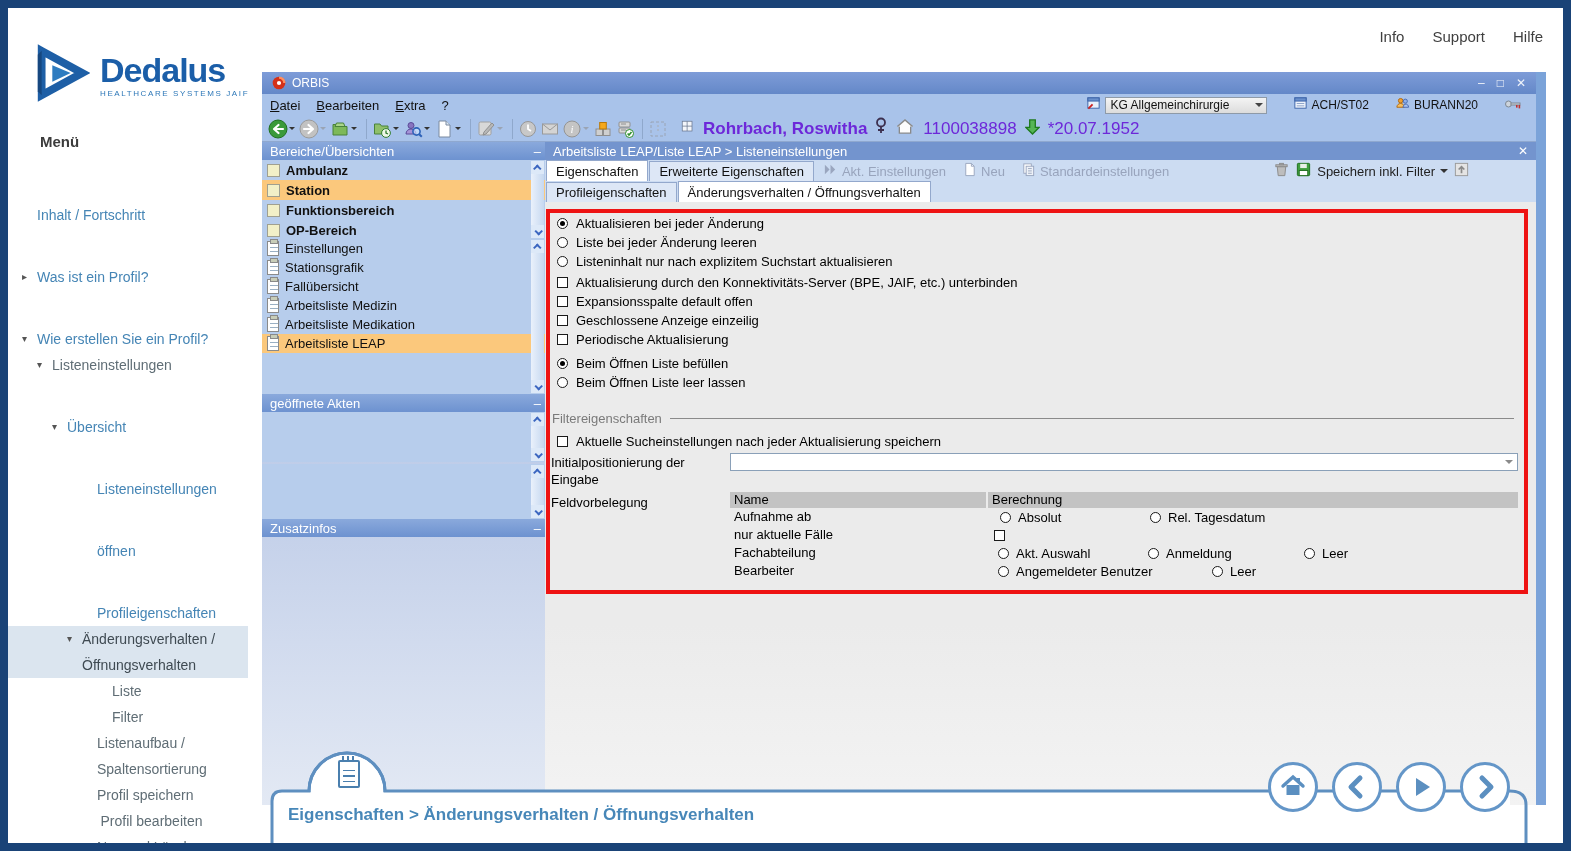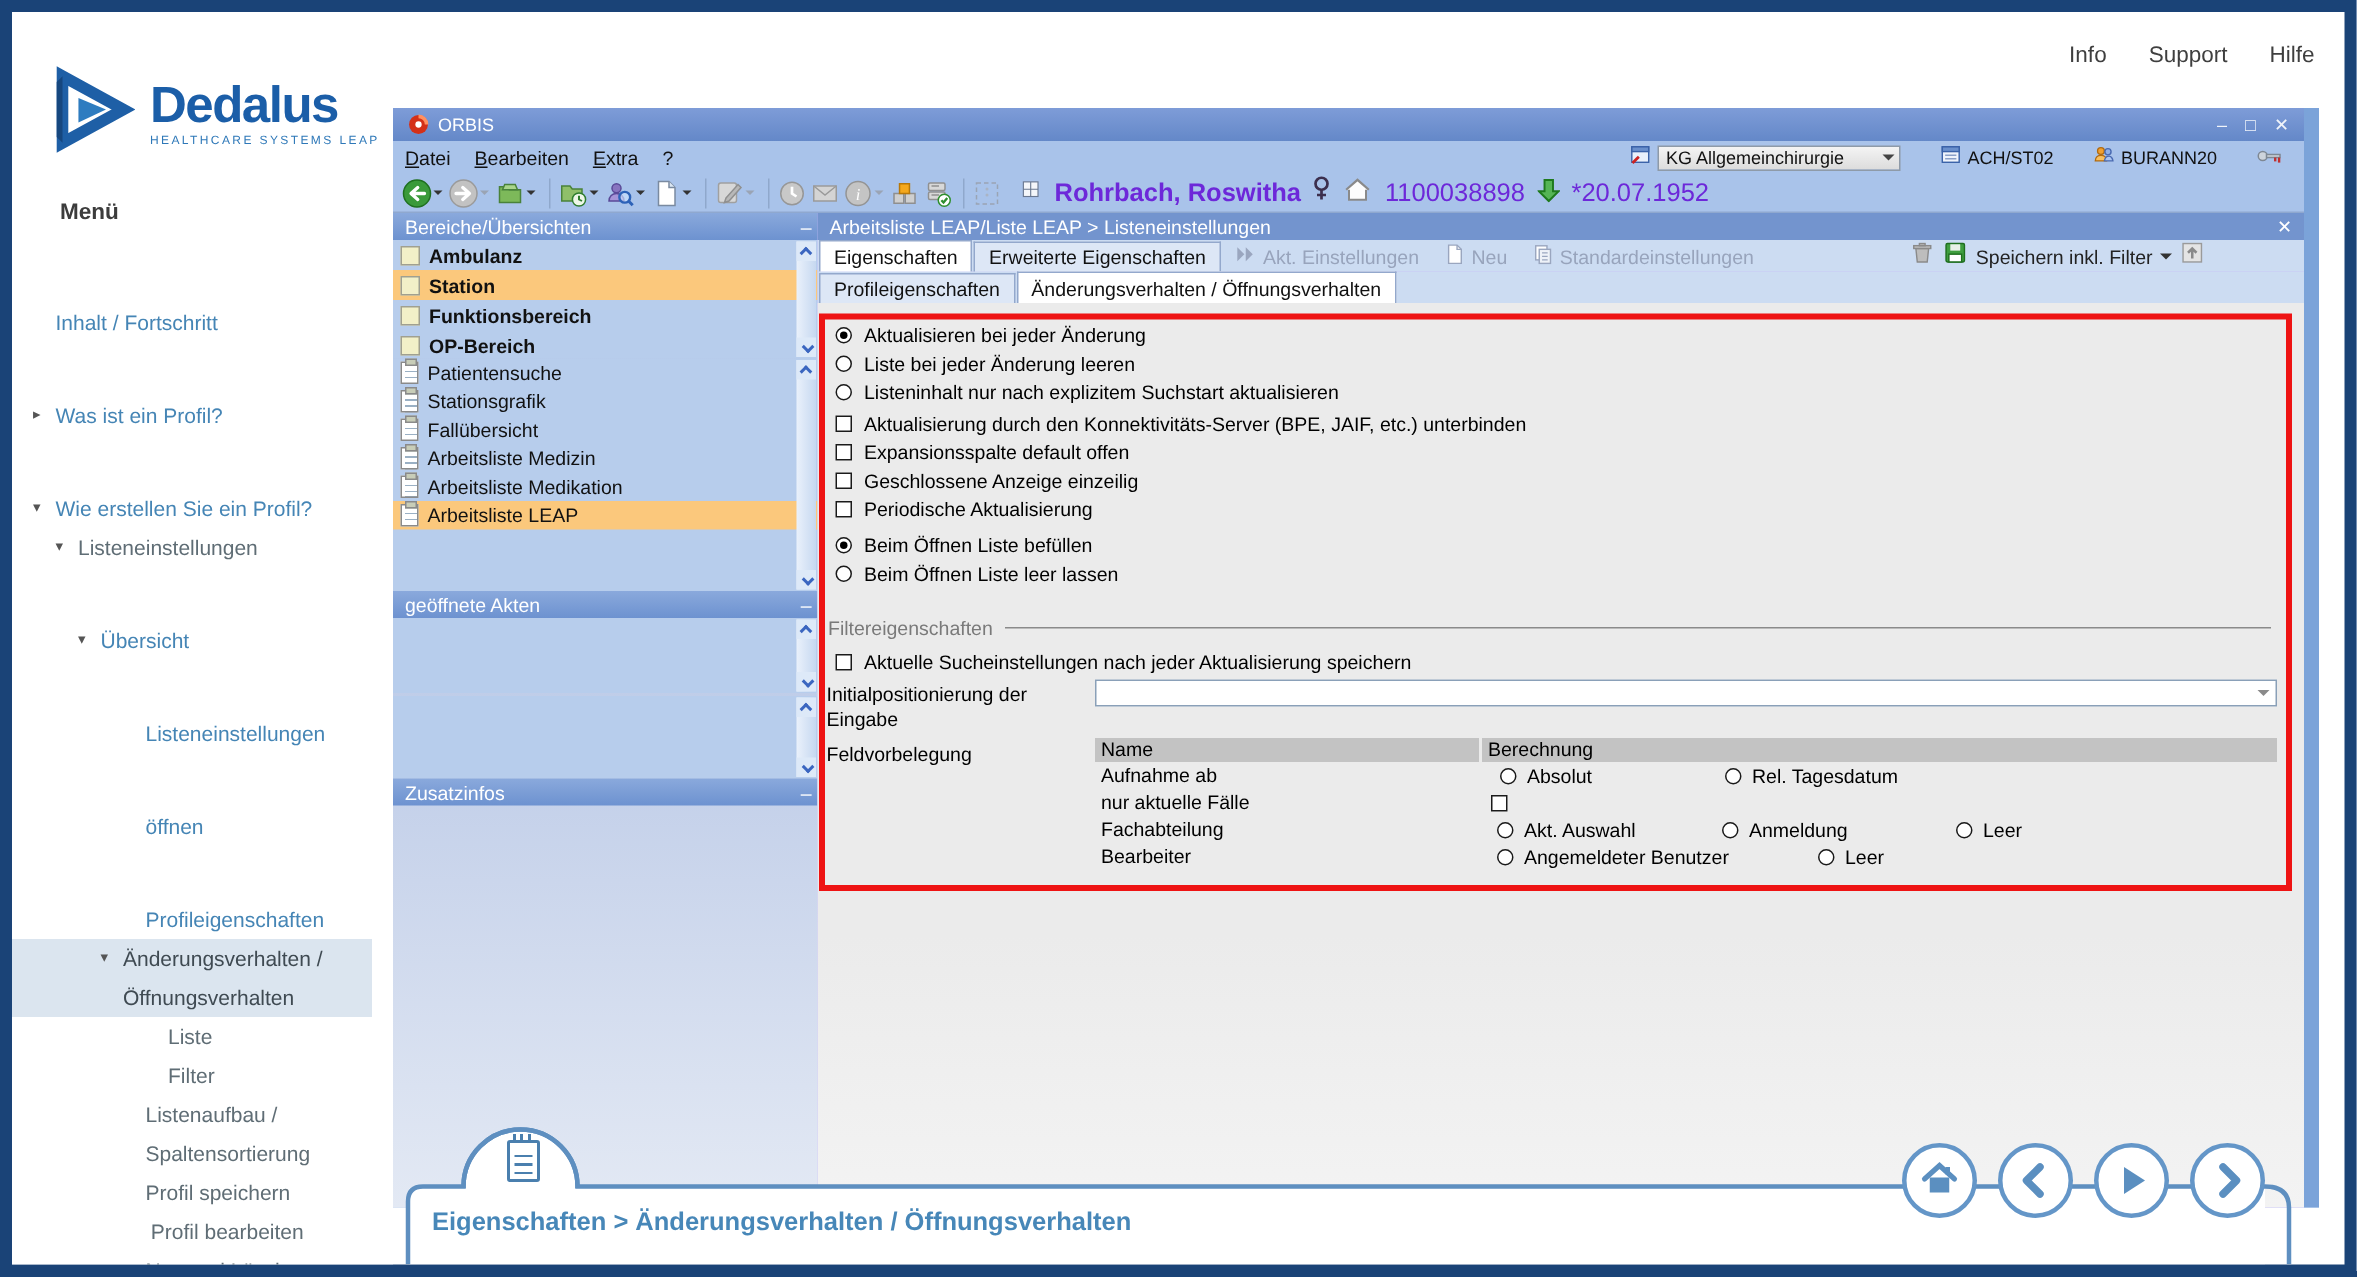--- a/index.html
+++ b/index.html
@@ -69,21 +69,21 @@
                background-image:repeating-linear-gradient(180deg,transparent 0 3px,#9ab0c4 3px 4px); background-size:8px 100%; background-position:2px 2px; background-repeat:no-repeat; }
   .clip-icon::before { content:""; position:absolute; left:2px; top:-3px; width:6px; height:3px; background:#c8cdb8; border:1px solid #8a8a8a; }
   .vsb { position:absolute; right:1px; top:1px; bottom:1px; width:13px; background:linear-gradient(90deg,#eaf1fb,#c6d8f0); }
   .sbbtn { position:absolute; left:0; width:13px; height:13px; background:#dde9f8; display:flex; align-items:center; justify-content:center; cursor:pointer; }
   .sbbtn.up { top:0; } .sbbtn.dn { bottom:0; }
   .chev { width:6px; height:6px; border-left:2px solid #3b66c0; border-top:2px solid #3b66c0; }
   .chev.u { transform:rotate(45deg) translateY(1px); }
   .chev.d { transform:rotate(225deg) translateY(1px); }
 
   
-  .rightcol { position:relative; flex:1; background:#c4b5fd; }
+  .rightcol { position:relative; flex:1; background:#4c1d95; }
   .crumbbar { height:18px; background:#7394ce; color:#fff; font-size:13px; display:flex; align-items:center; padding:0 8px; }
   .crumbbar .x { margin-left:auto; cursor:pointer; font-size:12px; }
   .tabrow { height:21px; display:flex; align-items:flex-end; padding-left:1px; background:#ccdcf2; }
   .tab { display:inline-flex; align-items:center; height:20px; padding:0 9px; font-size:13px; color:#111; background:#dde7f6; border:1px solid #93a8cc; border-bottom:none; margin-right:1px; cursor:pointer; }
   .tab.active { background:#fff; height:21px; }
   .dbtn { display:inline-flex; align-items:center; gap:4px; height:20px; padding:0 8px; font-size:13px; color:#98a4bc; cursor:default; }
   .dbtn svg { width:15px; height:15px; }
   .savegrp { margin-left:auto; display:flex; align-items:center; gap:5px; padding-right:66px; height:20px; }
   .savegrp svg { width:17px; height:17px; }
   .savegrp .slabel { font-size:13px; color:#222; cursor:pointer; }
@@ -136,21 +136,21 @@
     <div class="logo">
       <span>
         <svg width="58" height="58" viewBox="0 0 60 60">
           <path d="M10 7 L52 30 L10 53 Z" fill="none" stroke="#1e5fa6" stroke-width="8" stroke-linejoin="miter"></path>
           <path d="M10 7 L6 11 L6 49 L10 53 Z" fill="#16477f"></path>
           <path d="M21 22 L40 30 L21 39 Z" fill="#2e7cc0"></path>
         </svg>
       </span>
       <span class="logo-text">
         <div class="brand">Dedalus</div>
-        <div class="tagline">HEALTHCARE SYSTEMS LEAP</div>
+        <div class="tagline">HEALTHCARE SYSTEMS JAIF</div>
       </span>
     </div>
     <div class="menu-title">Menü</div>
     <nav id="sidenav">
           <div class="nav-item nav-blue" style="padding-left: 14px;">
             <span class="arr"></span>
             <span class="lbl">Inhalt / Fortschritt</span>
           </div>
           <div class="nav-item nav-blue" style="padding-left: 14px;">
             <span class="arr">▸</span>
@@ -449,21 +449,21 @@
                   <span class="chev u"></span>
                 </div>
                 <div class="sbbtn dn">
                   <span class="chev d"></span>
                 </div>
               </div>
             </div>
         <div class="listbox lb2" id="viewList">
               <div class="list-item">
                 <span class="clip-icon"></span>
-                <span>Patientensuche</span>
+                <span>Einstellungen</span>
               </div>
               <div class="list-item">
                 <span class="clip-icon"></span>
                 <span>Stationsgrafik</span>
               </div>
               <div class="list-item">
                 <span class="clip-icon"></span>
                 <span>Fallübersicht</span>
               </div>
               <div class="list-item">

